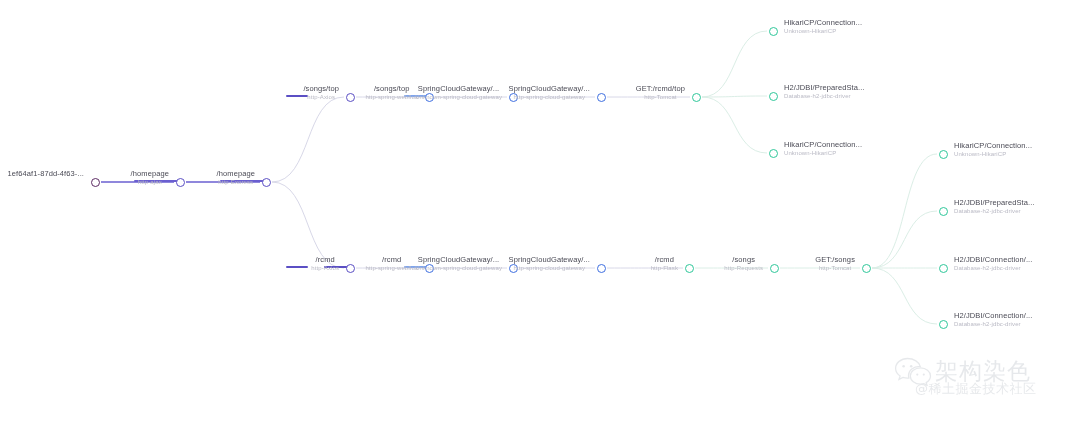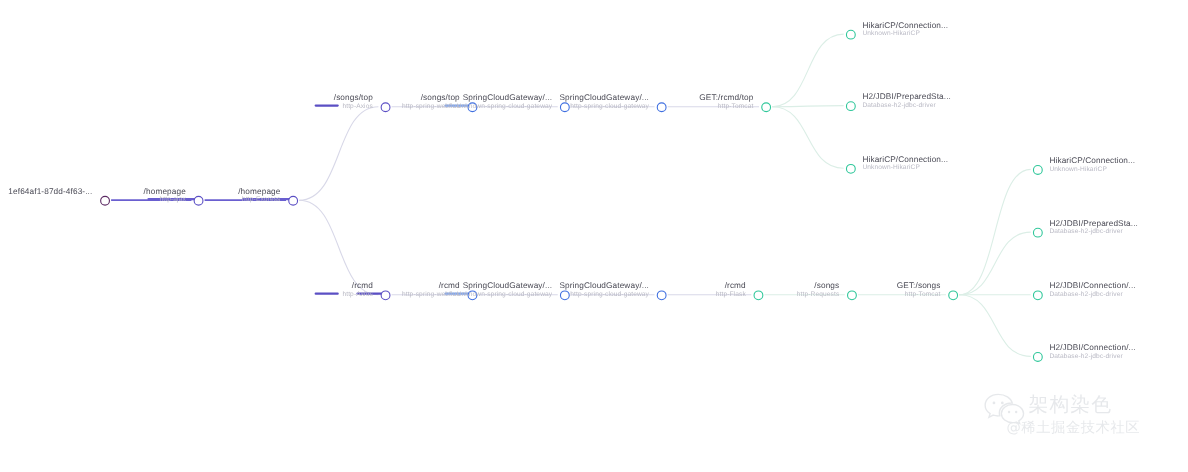--- a/index.html
+++ b/index.html
@@ -47,21 +47,21 @@
   .node.teal        .node-dot { border-color: #2fc79a; }
   .node-labels {
     position: absolute;
     text-align: center;
     white-space: nowrap;
     pointer-events: none;
   }
   .node-labels.left {
     right: 11px;
     top: -13px;
-    text-align: right;
+    text-align: center;
   }
   .node-labels.right {
     left: 11px;
     top: -13px;
     text-align: left;
   }
   .node-title {
     display: block;
     font-size: 7.5px;
     line-height: 9px;
@@ -86,21 +86,21 @@
   }
   .wm-row {
     position: absolute;
     left: 42px;
     white-space: nowrap;
     color: #cfd3d8;
     font-family: "DejaVu Sans", sans-serif;
   }
   .wm-title {
     top: 4px;
-    font-size: 18px;
+    font-size: 23px;
     letter-spacing: 1px;
   }
   .wm-sub {
     top: 28px;
     left: 22px;
     font-size: 13px;
     letter-spacing: 0.5px;
   }
   .wm-logo {
     position: absolute;

